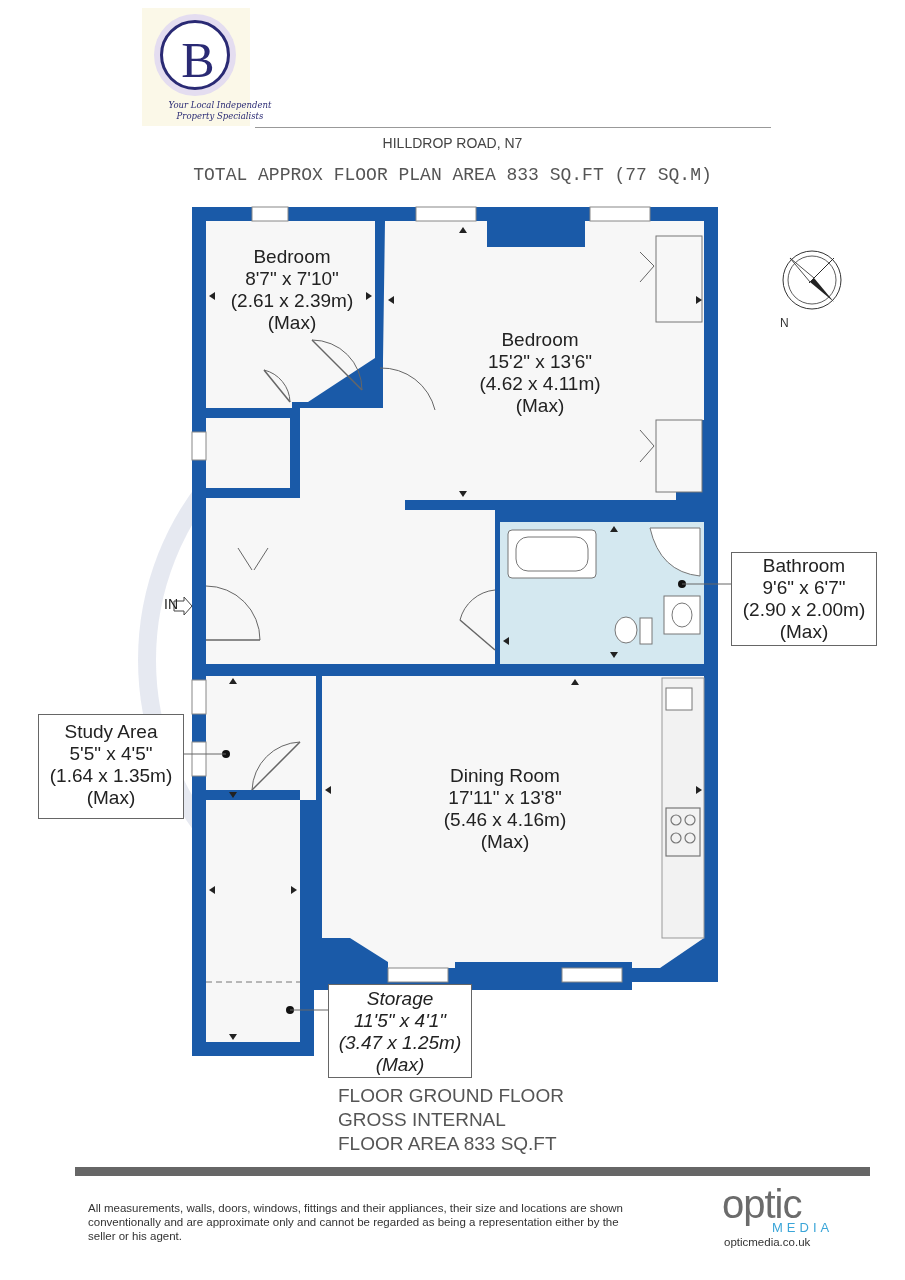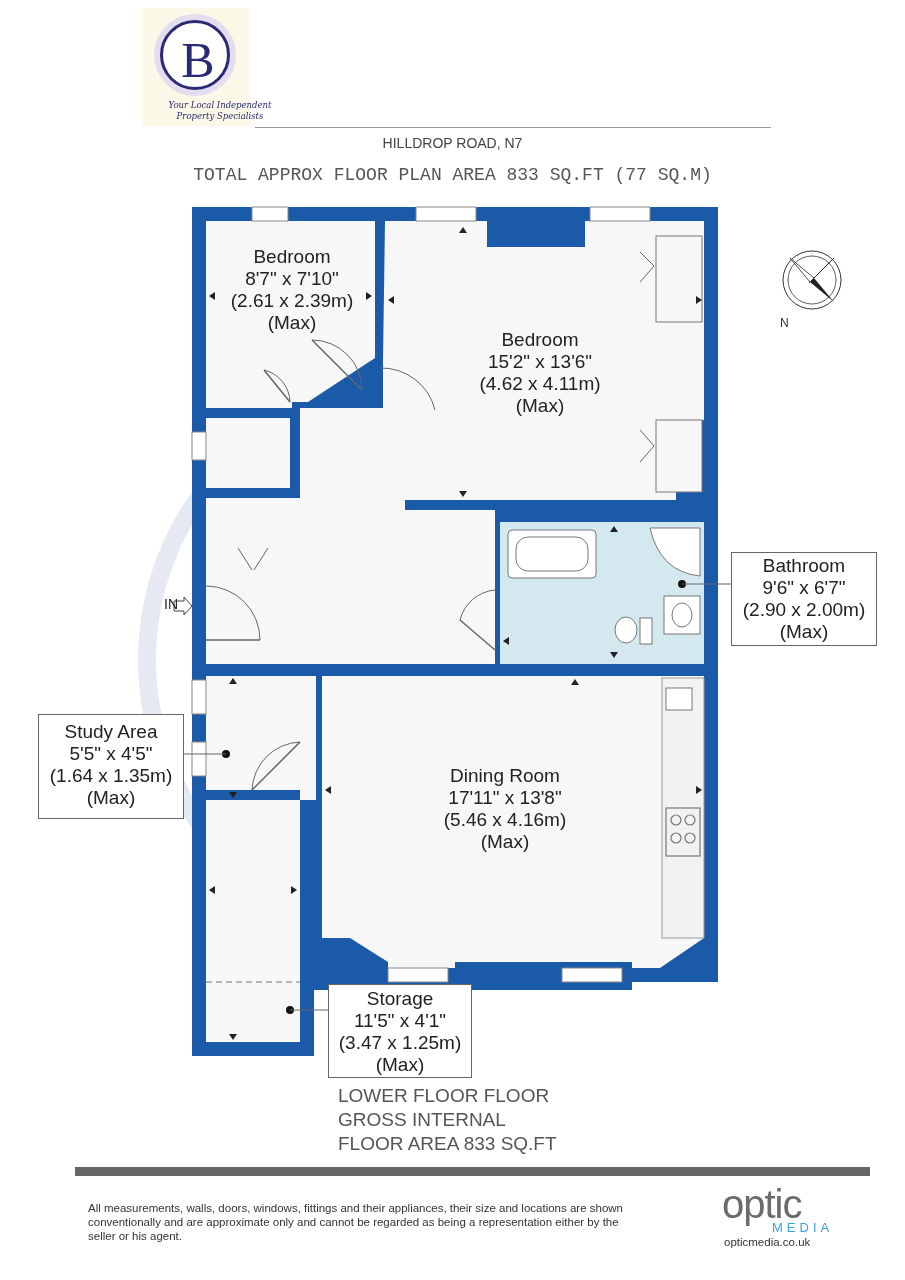--- a/index.html
+++ b/index.html
@@ -210,29 +210,29 @@
   <div>(Max)</div>
 </div>
 
 <div class="abs callout" style="left:38px;top:714px;width:146px;height:105px;padding-top:6px;">
   <div>Study Area</div>
   <div>5'5" x 4'5"</div>
   <div>(1.64 x 1.35m)</div>
   <div>(Max)</div>
 </div>
 
-<div class="abs callout" style="left:328px;top:984px;width:144px;height:94px;padding-top:3px;">
+<div class="abs callout" style="left:328px;top:984px;width:144px;height:94px;padding-top:3px;font-style:italic;">
   <div>Storage</div>
   <div>11'5" x 4'1"</div>
   <div>(3.47 x 1.25m)</div>
   <div>(Max)</div>
 </div>
 
 <div class="abs floor-note">
-  <div>LOWER FLOOR FLOOR</div>
+  <div>FLOOR GROUND FLOOR</div>
   <div>GROSS INTERNAL</div>
   <div>FLOOR AREA 833 SQ.FT</div>
 </div>
 
 <div class="abs footer-bar"></div>
 <div class="abs disclaimer">All measurements, walls, doors, windows, fittings and their appliances, their size and locations are shown conventionally and are approximate only and cannot be regarded as being a representation either by the seller or his agent.</div>
 <div class="abs optic-word">optic</div>
 <div class="abs optic-media">MEDIA</div>
 <div class="abs optic-url">opticmedia.co.uk</div>
 

